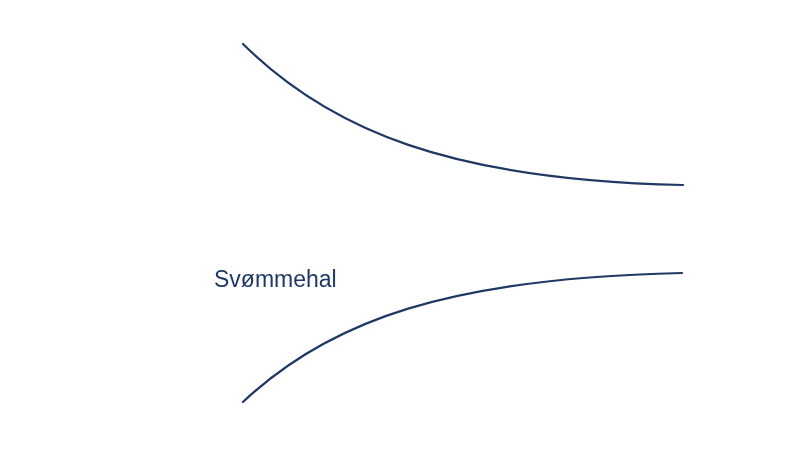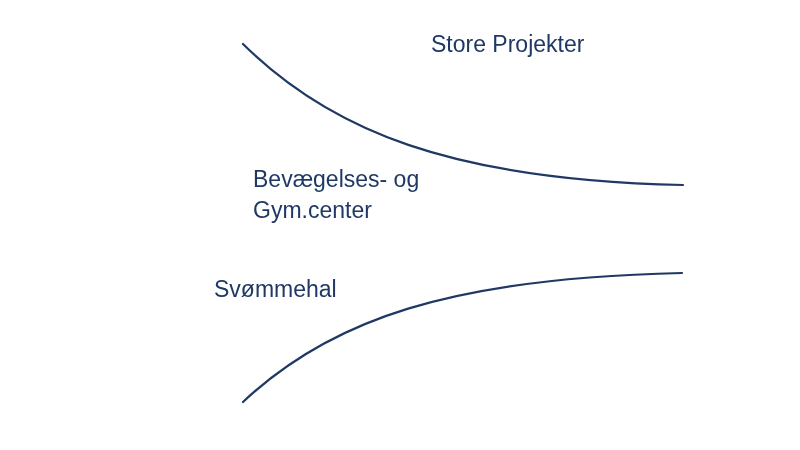--- a/index.html
+++ b/index.html
@@ -33,33 +33,30 @@
     position: absolute;
     color: var(--ink);
     font-size: 23px;
     line-height: 31px;
     white-space: pre-line;
     user-select: none;
   }
   .label-store       { left: 431px; top: 29px;  }
   .label-bevaegelses { left: 253px; top: 164px; }
   .label-atletikhal  { left: 471px; top: 190px; }
-  .label-svommehal   { left: 214px; top: 274px; }
+  .label-svommehal   { left: 214px; top: 264px; }
 </style>
 </head>
 <body>
 
 <div class="slide">
 
   <svg class="curves" viewBox="0 0 800 450" xmlns="http://www.w3.org/2000/svg">
     <path d="M 243 44 C 330 130, 450 180, 683 185" stroke="#1F3864"></path>
     <path d="M 243 402 C 330 320, 450 278, 682 273" stroke="#1F3864"></path>
   </svg>
 
-  <div class="label label-store">Store Projekter</div>
 
-  <div class="label label-bevaegelses">Bevægelses- og
-Gym.center</div>
 
 
   <div class="label label-svommehal">Svømmehal</div>
 
 </div>
 
 </body></html>

